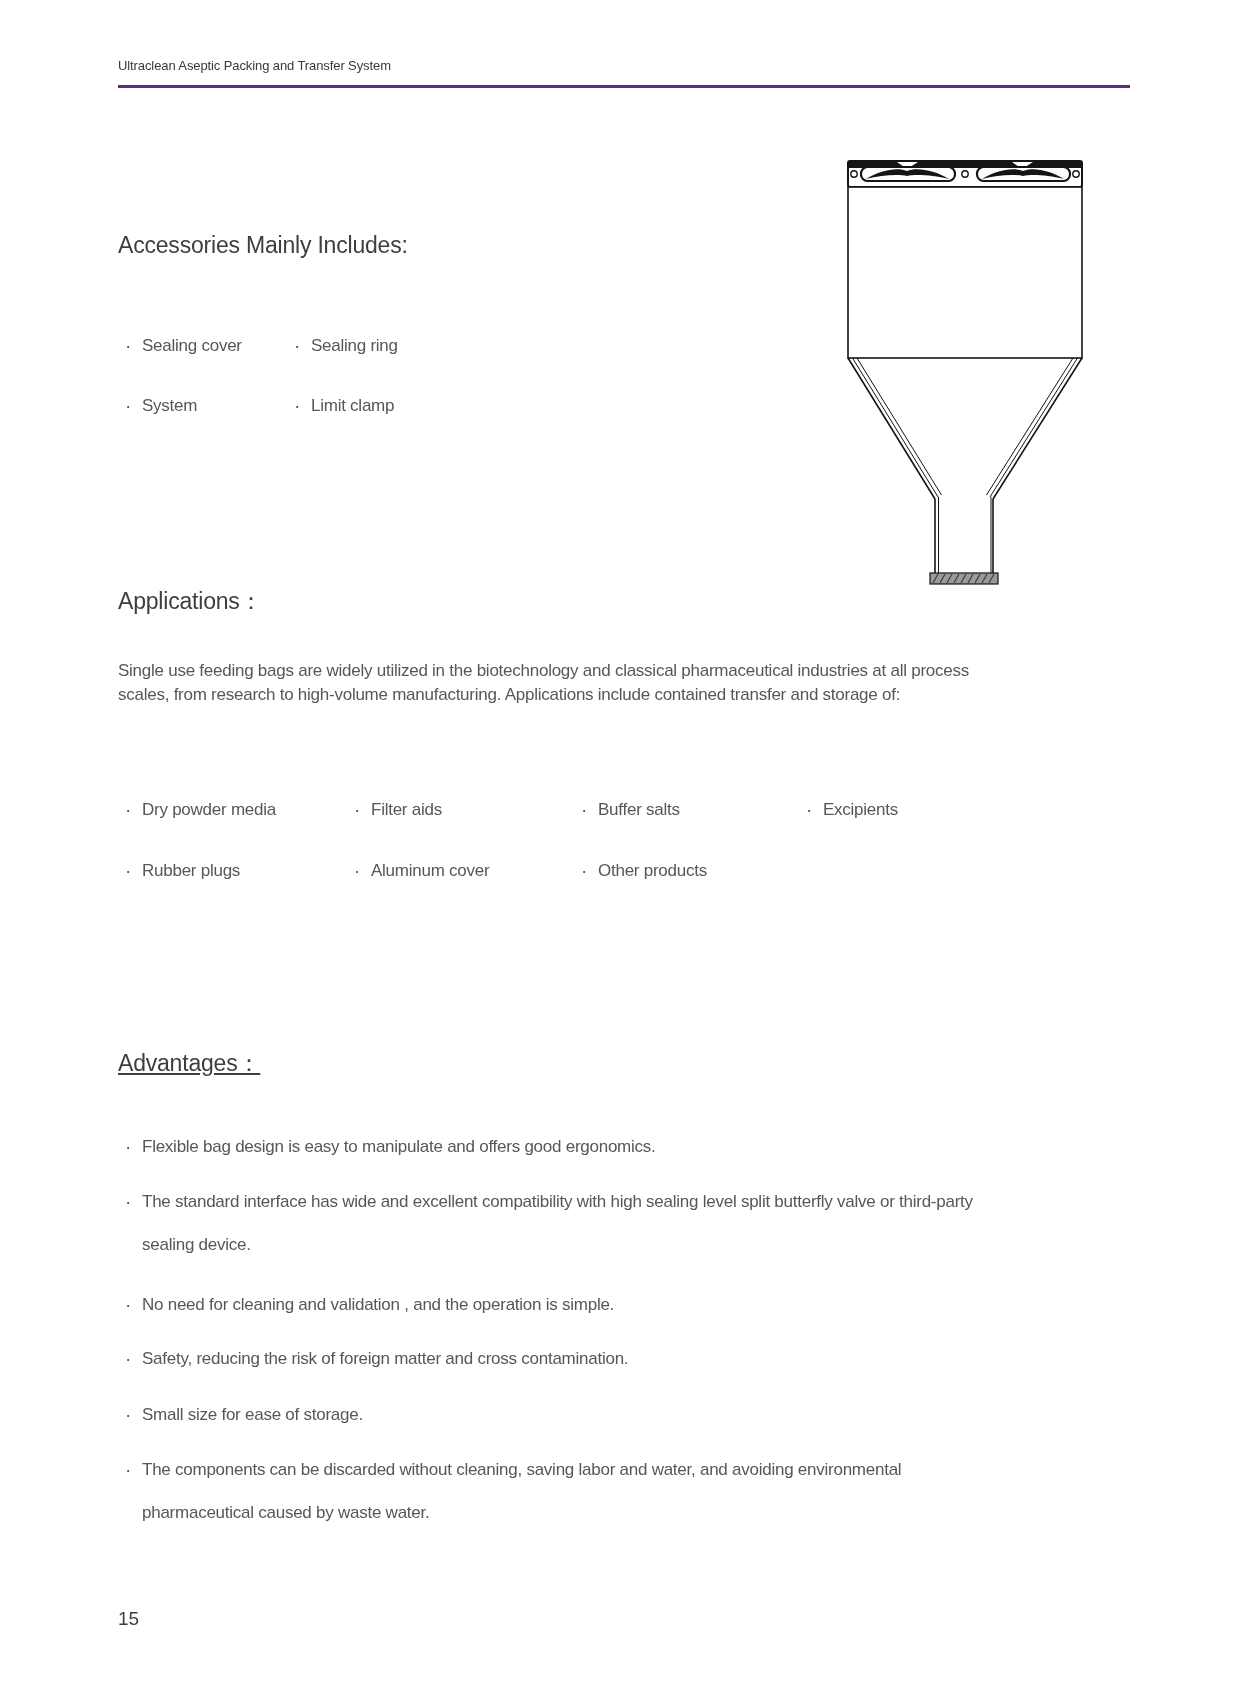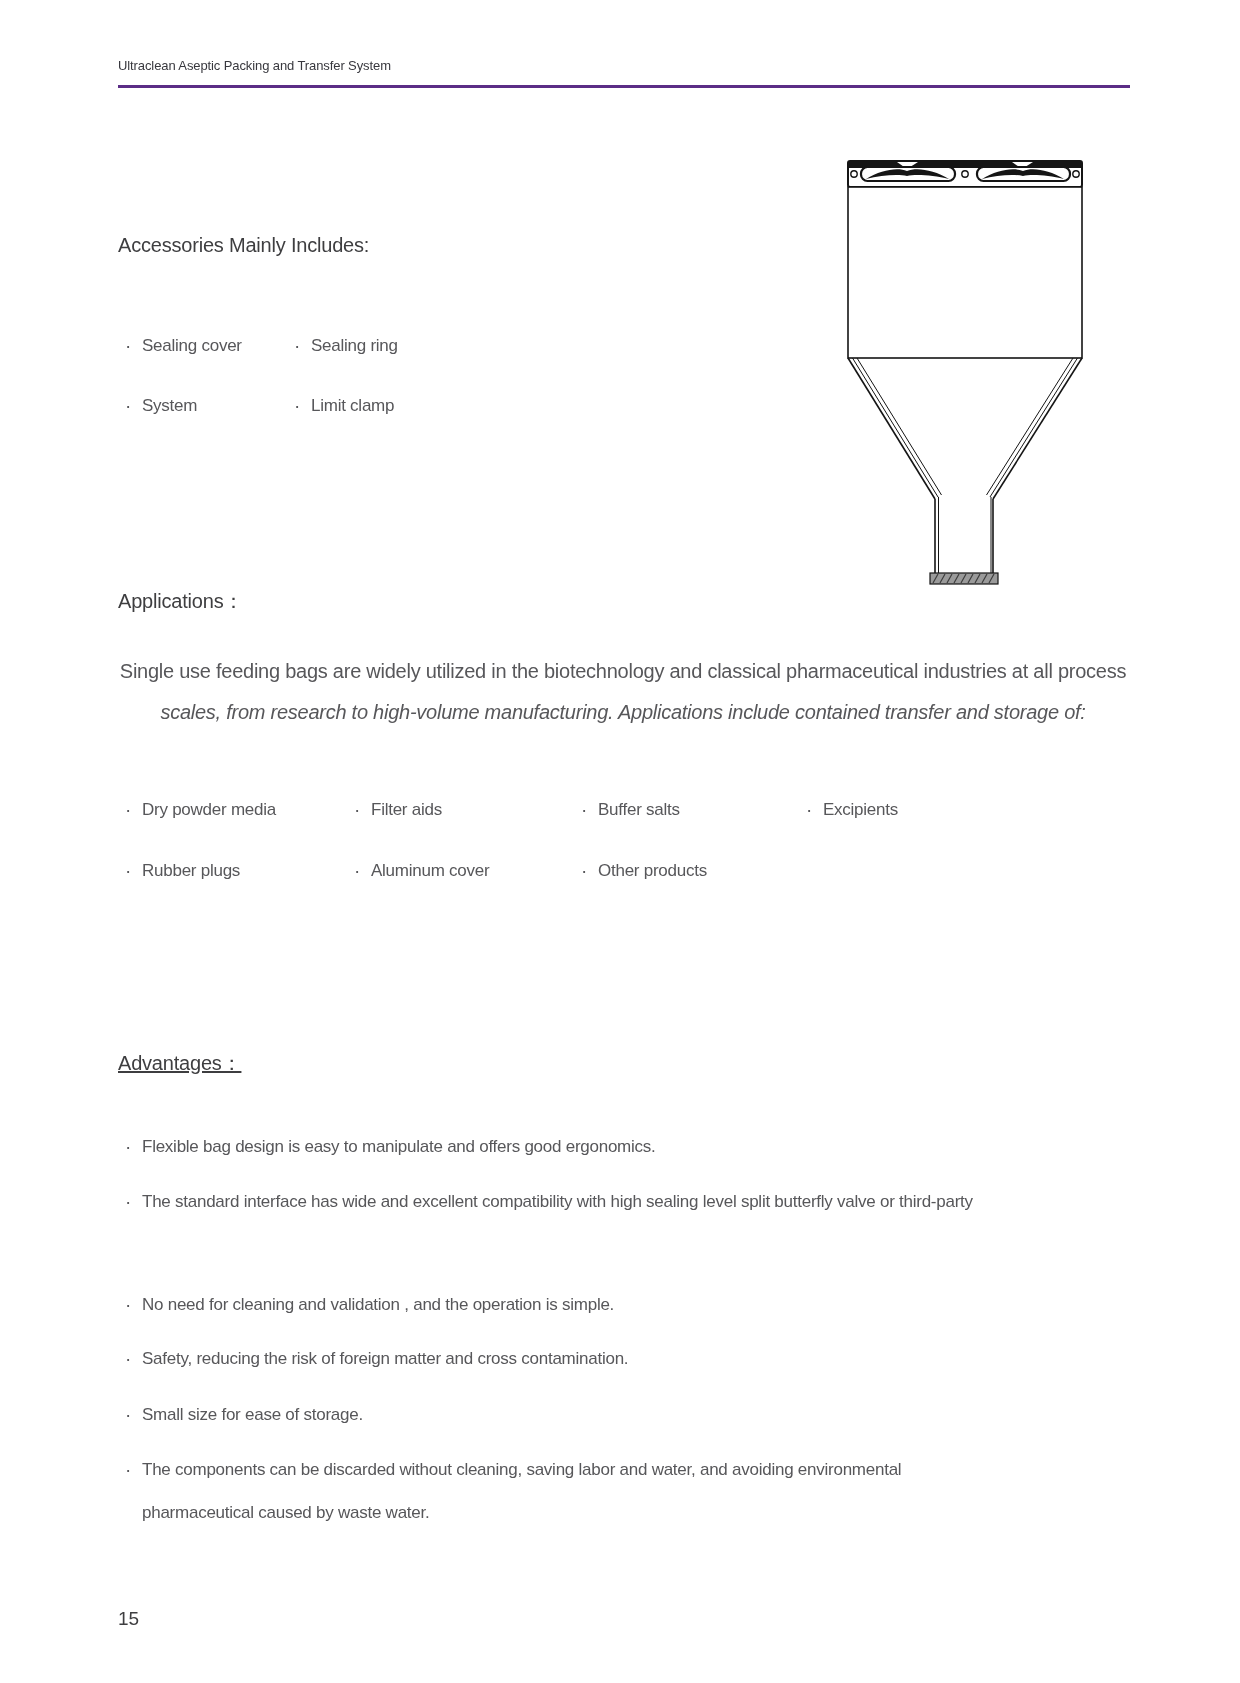--- a/index.html
+++ b/index.html
@@ -18,35 +18,34 @@
     font-size:13px;
     letter-spacing:-0.1px;
     color:#38383e;
   }
   .header-rule{
     left:118px;top:85px;
     width:1012px;height:2.5px;
     background:#5b2d86;
   }
   .section-heading{
-    font-size:20px;
+    font-size:23px;
     letter-spacing:-0.2px;
     color:#3e3e40;
     line-height:30px;
   }
   .para{
     left:118px;top:661px;
     width:1010px;
-    font-size:20px;
+    font-size:17px;
     line-height:20px;
     letter-spacing:-0.25px;
     color:#57575a;
-    text-align:center;
-  }
-  .para .l2{margin-top:21px;font-style:italic;}
+  }
+  .para .l2{margin-top:4px;}
   .bullet{
     position:absolute;
     display:flex;
     gap:10px;
     font-size:17px;
     line-height:20px;
     letter-spacing:-0.25px;
     color:#57575a;
     white-space:nowrap;
   }
@@ -180,20 +179,21 @@
 
   <div class="bullet" style="left:124px;top:1137px;">
     <span class="dot">·</span>
     <span class="bl">Flexible bag design is easy to manipulate and offers good ergonomics.</span>
   </div>
 
   <div class="bullet" style="left:124px;top:1192px;">
     <span class="dot">·</span>
     <span class="bl">
       <div class="l1">The standard interface has wide and excellent compatibility with high sealing level split butterfly valve or third-party</div>
+      <div class="l2">sealing device.</div>
     </span>
   </div>
 
   <div class="bullet" style="left:124px;top:1295px;">
     <span class="dot">·</span>
     <span class="bl">No need for cleaning and validation , and the operation is simple.</span>
   </div>
 
   <div class="bullet" style="left:124px;top:1349px;">
     <span class="dot">·</span>

